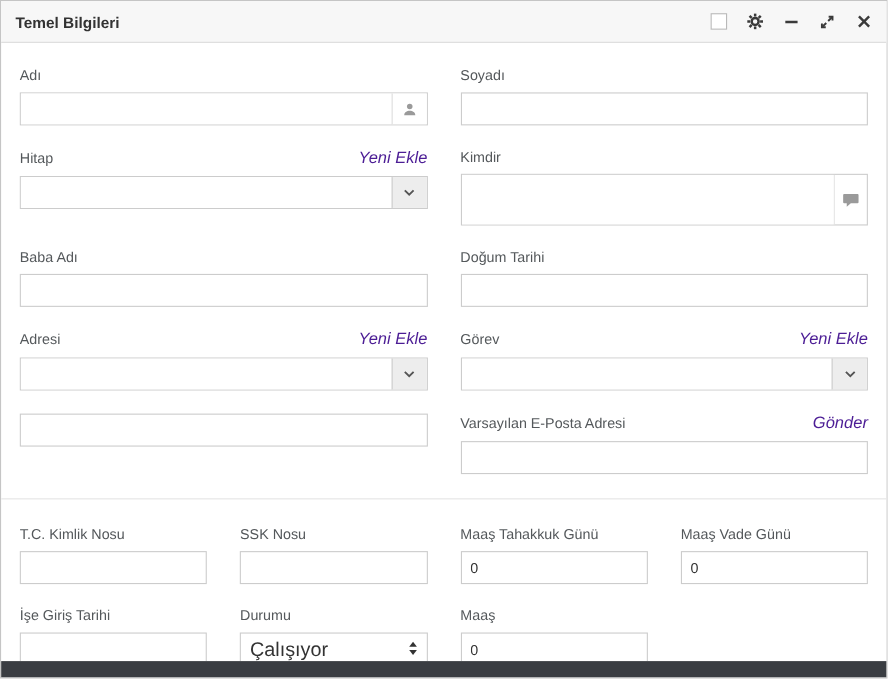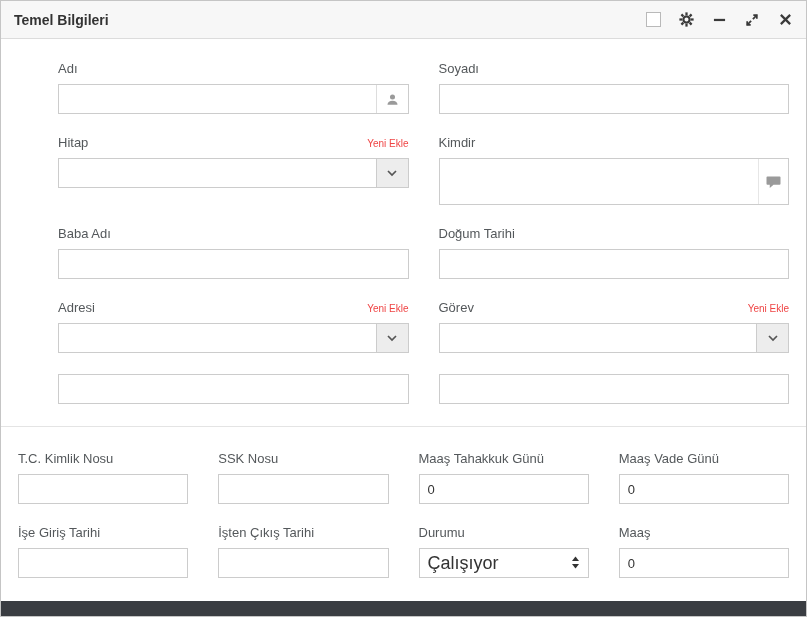--- a/index.html
+++ b/index.html
@@ -26,30 +26,30 @@
   .header-icons { display: flex; align-items: center; gap: 17px; }
   .hicon {
     width: 16px; height: 16px;
     display: flex; align-items: center; justify-content: center;
     cursor: pointer; color: #3a3a3a;
   }
   .box-icon-shape { width: 15px; height: 15px; border: 1px solid #b9b9b9; background: #fff; }
 
   .panel-body { flex: 1 1 auto; padding: 22px 17px 0 17px; overflow: hidden; }
 
-  .grid2 { display: grid; grid-template-columns: 1fr 1fr; column-gap: 30px; margin-left: 40px; }
+  .grid2 { display: grid; grid-template-columns: 1fr 1fr; column-gap: 30px; }
   .grid4 { display: grid; grid-template-columns: repeat(4, 1fr); column-gap: 30px; }
 
   .fg { margin-bottom: 21px; }
   .fg-top {
     display: flex; justify-content: space-between; align-items: baseline;
     margin-bottom: 8px; min-height: 15px;
   }
   .fg-label { font-size: 13px; color: #54585b; }
-  .fg-link { font-size: 10px; color: #ef4444; text-decoration: none; cursor: pointer; }
+  .fg-link { font-size: 15px; color: #4c1d95; text-decoration: none; cursor: pointer; font-style: italic; }
 
   .text-input {
     width: 100%; height: 30px;
     border: 1px solid #ccc; background: #fff;
     font-size: 13px; color: #333; padding: 0 8px;
     font-family: "Liberation Sans", sans-serif;
     outline: none;
   }
   .input-group {
     display: flex; align-items: stretch;
@@ -243,20 +243,24 @@
               </svg>
           </span>
         </div>
       </div>
 
       <div class="fg">
         <input type="text" class="text-input" value="" style="">
       </div>
 
       <div class="fg">
+        <div class="fg-top">
+          <label class="fg-label">Varsayılan E-Posta Adresi</label>
+          <a class="fg-link">Gönder</a>
+        </div>
         <input type="text" class="text-input" value="" style="">
       </div>
 
     </div>
 
     <hr class="divider">
 
     <div class="grid4">
 
       <div class="fg">
@@ -287,26 +291,20 @@
         <input type="text" class="text-input" value="0" style="">
       </div>
 
       <div class="fg">
         <div class="fg-top">
           <label class="fg-label">İşe Giriş Tarihi</label>
         </div>
         <input type="text" class="text-input" value="" style="">
       </div>
 
-      <div class="fg">
-        <div class="fg-top">
-          <label class="fg-label">İşten Çıkış Tarihi</label>
-        </div>
-        <input type="text" class="text-input" value="" style="">
-      </div>
 
       <div class="fg">
         <div class="fg-top">
           <label class="fg-label">Durumu</label>
         </div>
         <div class="select-like">
           <span>Çalışıyor</span>
           <span>
             <svg width="9" height="13" viewBox="0 0 9 13" fill="#333">
               <path d="M4.5 0.5L8 5H1z"></path>

